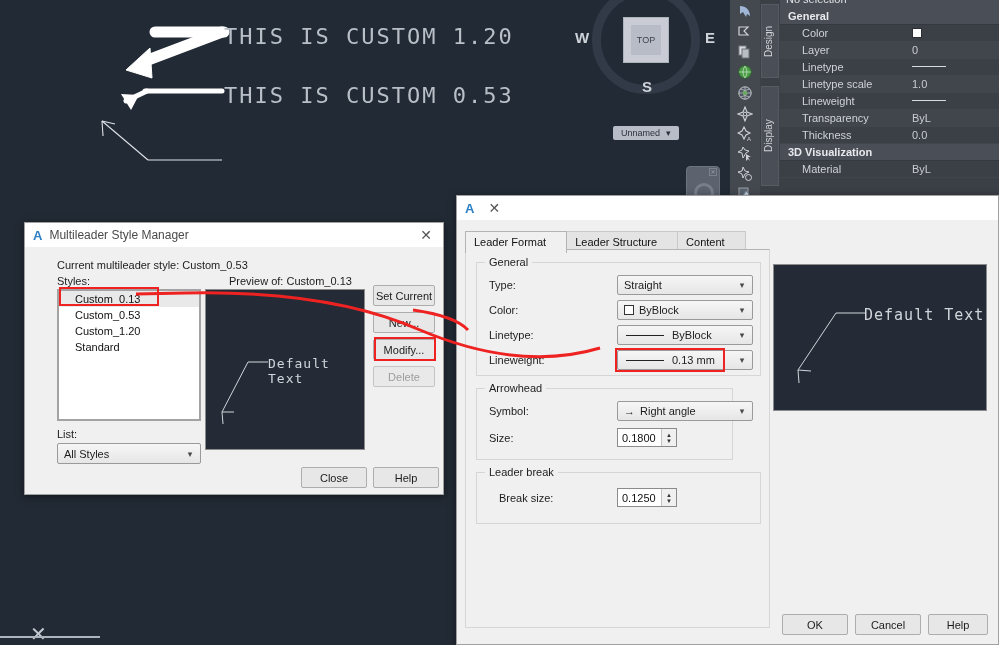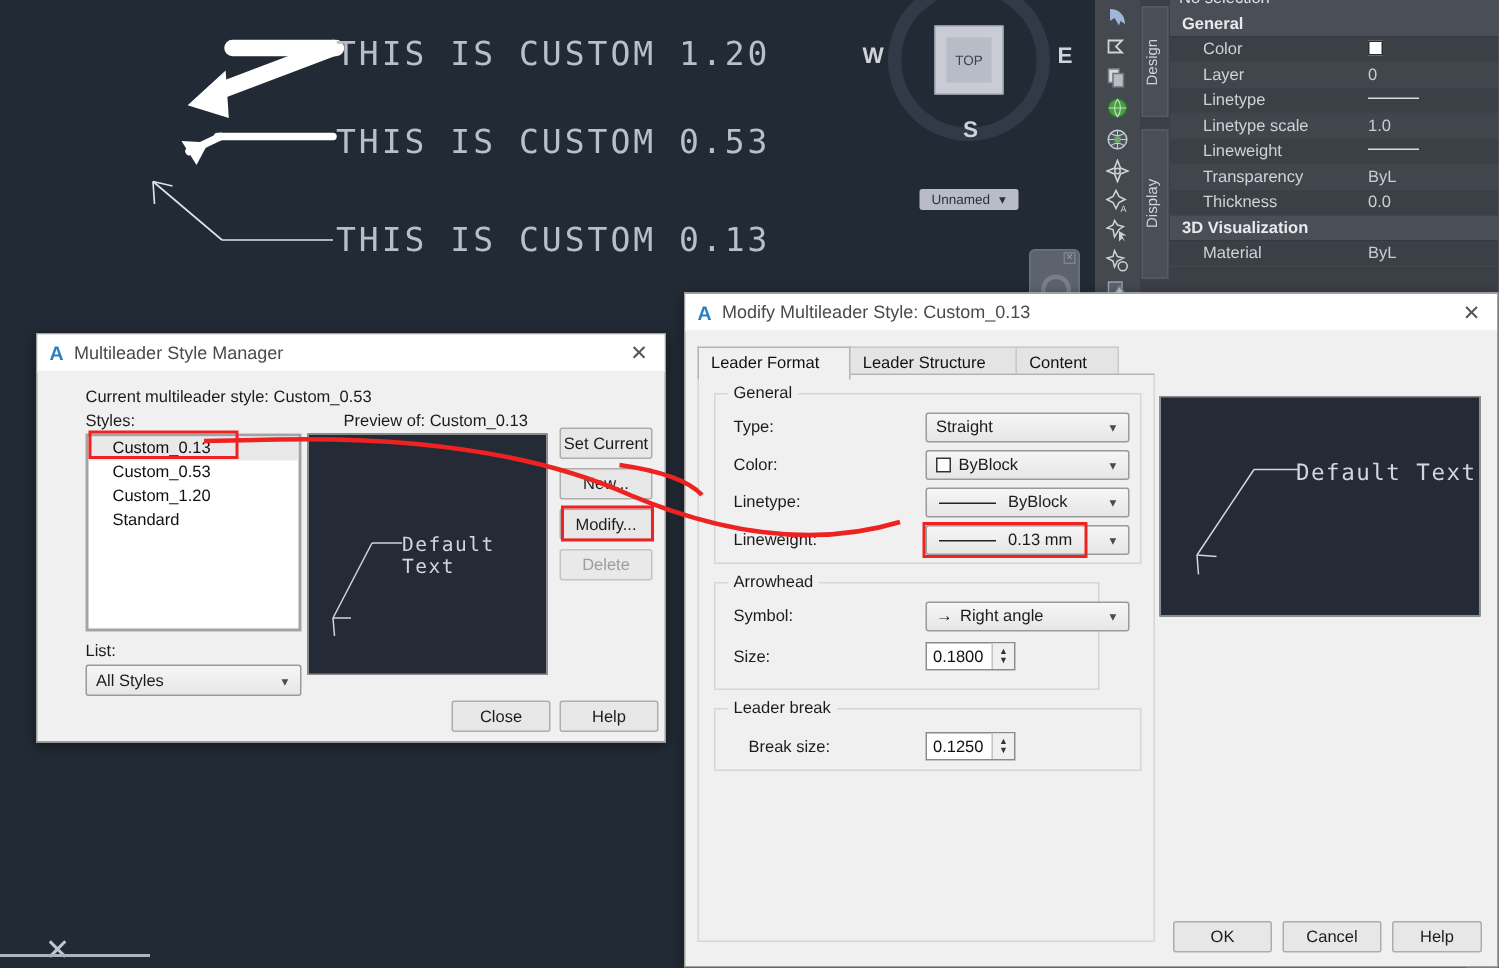--- a/index.html
+++ b/index.html
@@ -255,21 +255,20 @@
     <g stroke="#dfe3e8" fill="none" stroke-width="1.1">
       <path d="M 148,160 L 222,160"></path>
       <path d="M 148,160 L 102,121"></path>
       <path d="M 102,121 L 103,136"></path>
       <path d="M 102,121 L 115,124"></path>
     </g>
   </svg>
 
   <div class="mleader-text" style="left:224px; top:24px; font-size:22px;">THIS IS CUSTOM 1.20</div>
   <div class="mleader-text" style="left:224px; top:83px; font-size:22px;">THIS IS CUSTOM 0.53</div>
-  <div class="mleader-text" style="left:224px; top:148px; font-size:22px;">THIS IS CUSTOM 0.13</div>
 
   <div id="viewcube">
     <div class="ring"></div>
     <div class="topface">
       <span>TOP</span>
     </div>
 
     <div class="dir s">S</div>
     <div class="dir w">W</div>
     <div class="dir e">E</div>
@@ -447,21 +446,20 @@
   <div class="btn" style="position:absolute;left:276px;top:244px;width:66px;height:21px;">Close</div>
   <div class="btn" style="position:absolute;left:348px;top:244px;width:66px;height:21px;">Help</div>
 
   <div class="redbox" style="left:34px;top:64px;width:100px;height:19px;"></div>
   <div class="redbox" style="left:349px;top:114px;width:62px;height:24px;"></div>
 </div>
 
 <div class="win" id="mmls">
   <div class="win-title">
     <span class="acad-a">A</span>
-    <span class="cap">Modify Multileader Style: Custom_0.13</span>
     <span class="win-close">✕</span>
   </div>
 
   <div id="mmls-tabs">
     <div class="tab active">Leader Format</div>
     <div class="tab">Leader Structure</div>
     <div class="tab">Content</div>
   </div>
 
   <div id="mmls-body">
@@ -512,21 +510,21 @@
       <div class="lbl" style="position:absolute;left:12px;top:43px;">Size:</div>
       <div class="spin" style="position:absolute;left:140px;top:39px;width:60px;height:19px;">
         <span>0.1800</span>
         <span class="arrows">
             <span>▲</span>
             <span>▼</span>
           </span>
       </div>
     </div>
 
-    <div class="groupbox" style="left:10px;top:222px;width:285px;height:42px;">
+    <div class="groupbox" style="left:10px;top:222px;width:285px;height:52px;">
       <div class="gb-title">Leader break</div>
       <div class="lbl" style="position:absolute;left:12px;top:19px;padding-left:10px;">Break size:</div>
       <div class="spin" style="position:absolute;left:140px;top:15px;width:60px;height:19px;">
         <span>0.1250</span>
         <span class="arrows">
             <span>▲</span>
             <span>▼</span>
           </span>
       </div>
     </div>

